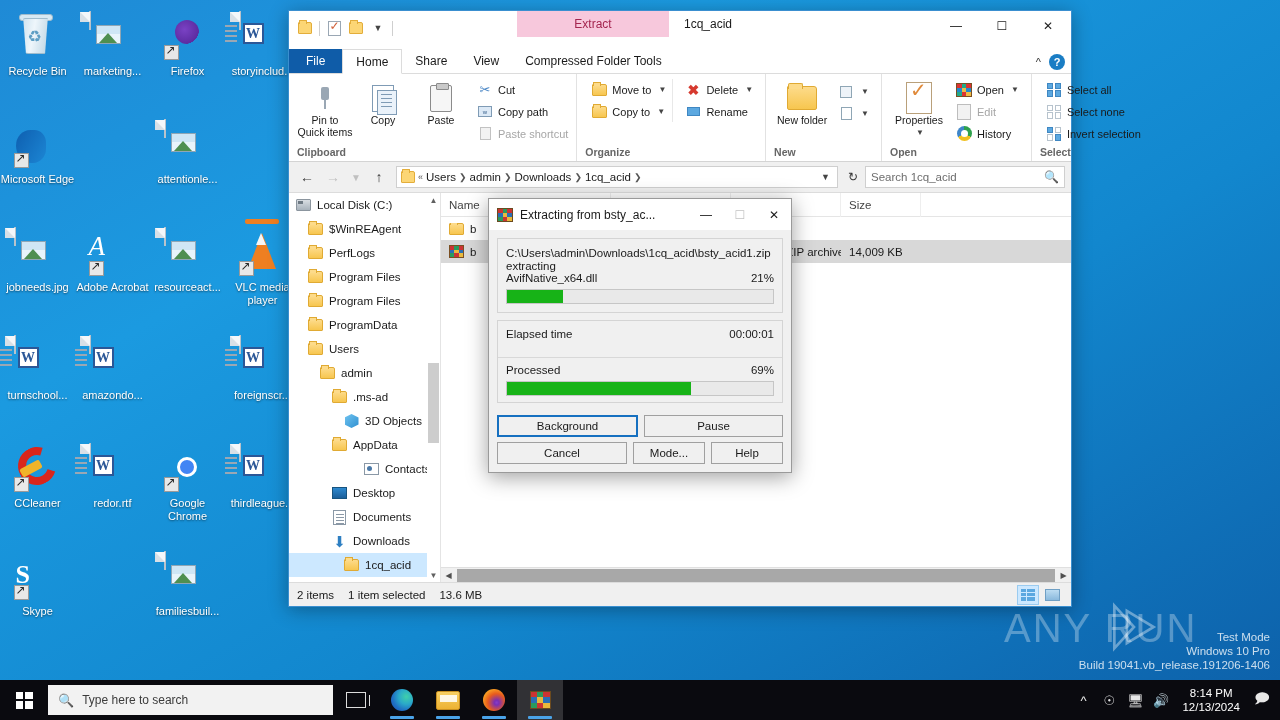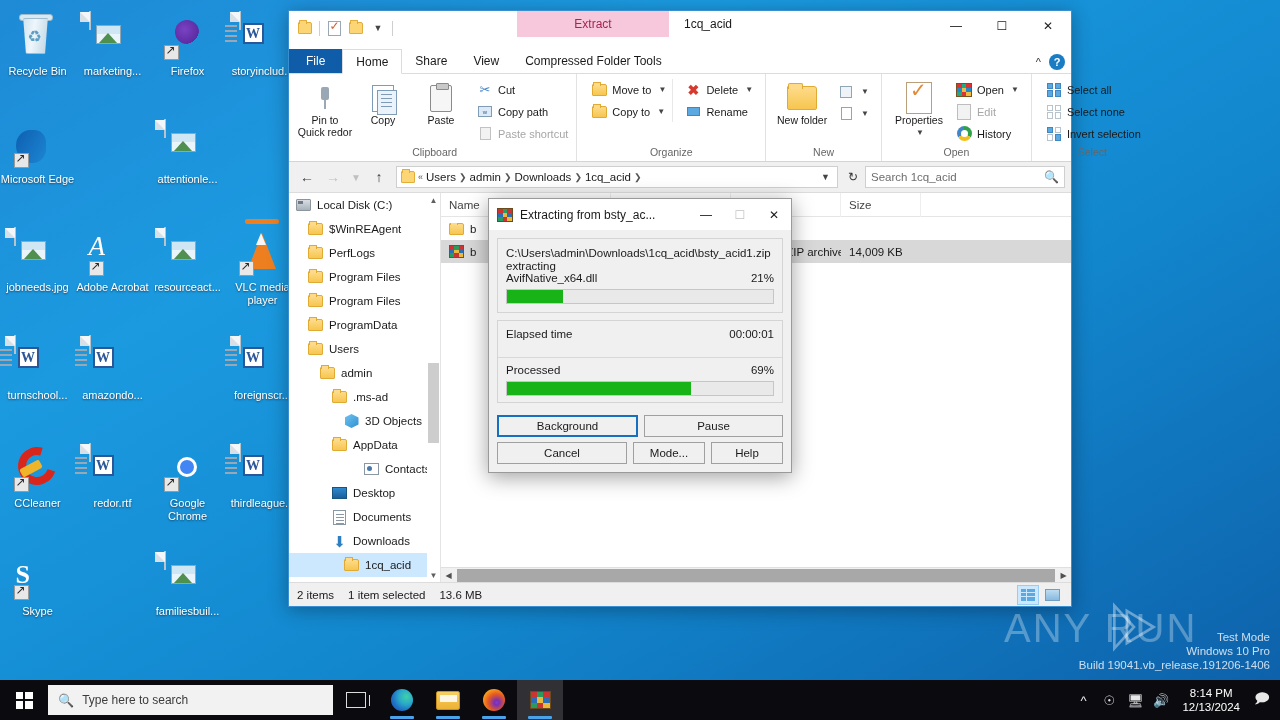--- a/index.html
+++ b/index.html
@@ -204,21 +204,21 @@
     width: 16px; height: 16px; border-radius: 50%; background: #1a7dc4; color: #fff;
     font-size: 11px; font-weight: bold; display: flex; align-items: center; justify-content: center;
   }
 
   #ribbon {
     height: 88px; background: #fff; border-bottom: 1px solid #d4d4d4;
     display: flex; align-items: stretch; padding-left: 4px;
   }
   .rgroup { display: flex; flex-direction: column; border-right: 1px solid #e2e2e2; padding: 0 4px; }
   .rgroup-body { flex: 1; display: flex; align-items: flex-start; padding-top: 5px; gap: 2px; }
-  .rgroup-title { text-align: center; font-size: 10.5px; color: #666; padding-bottom: 3px; }
+  .rgroup-title { font-size: 10.5px; color: #666; padding-bottom: 3px; font-weight: bold; }
   .big-btn {
     width: 56px; display: flex; flex-direction: column; align-items: center;
     font-size: 10.5px; color: #1a1a1a; text-align: center; line-height: 11.5px; padding-top: 2px;
   }
   .big-btn .bico { height: 34px; display:flex; align-items:center; justify-content:center; }
   .small-col { display: flex; flex-direction: column; gap: 1px; padding-left: 2px; }
   .small-btn {
     display: flex; align-items: center; gap: 5px; font-size: 11px; color: #1a1a1a;
     height: 21px; padding: 0 4px; white-space: nowrap;
   }
@@ -637,21 +637,21 @@
   </div>
 
   <div id="ribbon">
 
     <div class="rgroup">
       <div class="rgroup-body">
         <div class="big-btn">
           <span class="bico">
               <span class="pin-ico"></span>
             </span>
-          <span>Pin to Quick redor</span>
+          <span>Pin to Quick items</span>
         </div>
         <div class="big-btn">
           <span class="bico">
               <span class="copy-ico">
                 <i></i>
               </span>
             </span>
           <span>Copy</span>
         </div>
         <div class="big-btn">

